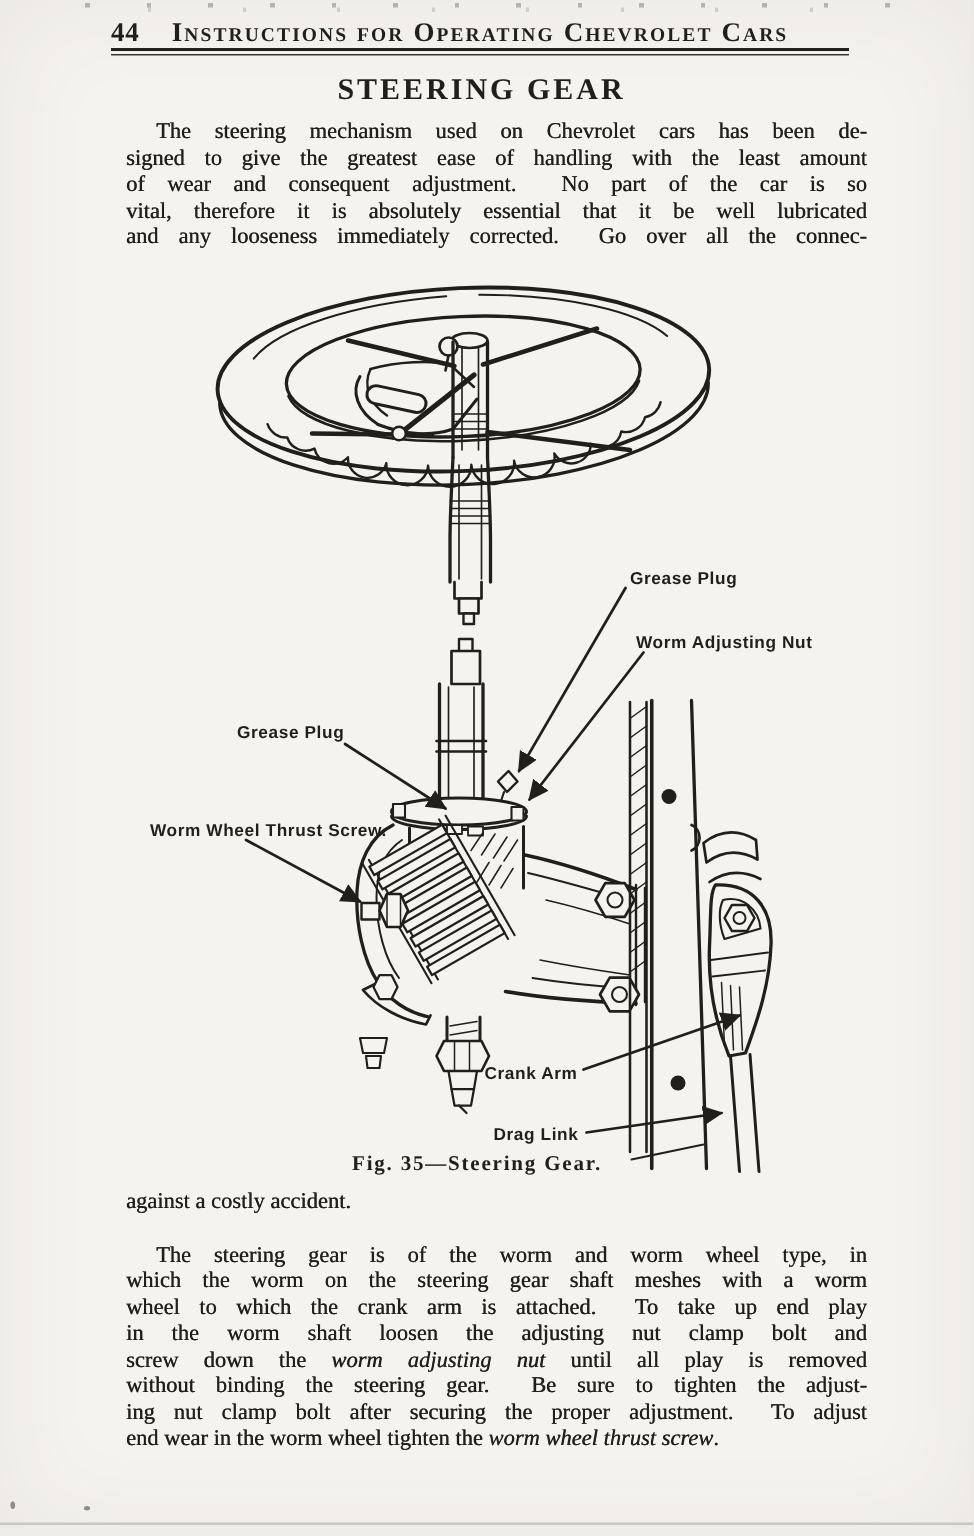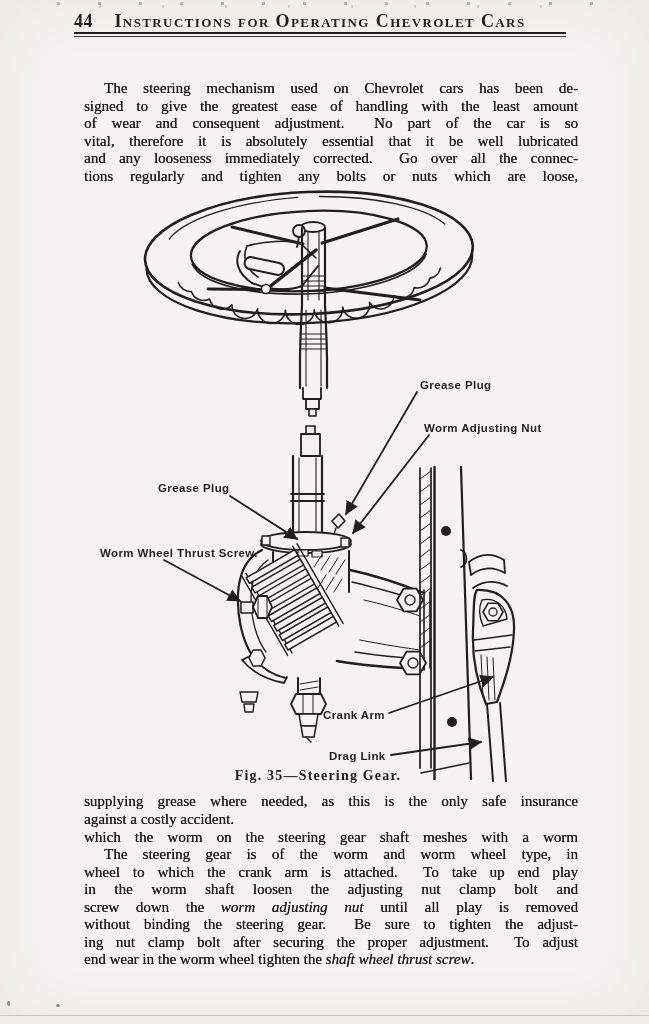--- a/index.html
+++ b/index.html
@@ -54,28 +54,28 @@
   <div class="speck" style="left:56px;top:1004px;width:4px;height:3px"></div>
   <div class="speck" style="left:7px;top:1001px;width:3px;height:5px"></div>
 
   <div class="header">
     <span class="pagenum">44</span>
     <span class="htitle">Instructions for Operating Chevrolet Cars</span>
   </div>
   <div class="rule1"></div>
   <div class="rule2"></div>
 
+  <div class="section">STEERING GEAR</div>
 
   <div class="para p1">
       <div class="tline ind"><span>The steering mechanism used on Chevrolet cars has been de-</span></div>
       <div class="tline"><span>signed to give the greatest ease of handling with the least amount</span></div>
       <div class="tline"><span>of wear and consequent adjustment.&nbsp; No part of the car is so</span></div>
       <div class="tline"><span>vital, therefore it is absolutely essential that it be well lubricated</span></div>
       <div class="tline"><span>and any looseness immediately corrected.&nbsp; Go over all the connec-</span></div>
-      <div class="tline"><span>tions regularly and tighten any bolts or nuts which are loose,</span></div>
     </div>
 
   <svg class="fig" width="500" height="600" viewBox="75 188 500 600">
     <defs>
       <marker id="arr" viewBox="0 0 10 9" refX="8.6" refY="4.5" markerWidth="8" markerHeight="8" orient="auto">
         <path d="M0,0 L9.5,4.5 L0,9 Z" fill="#211f1c"></path>
       </marker>
     </defs>
 
     <g transform="rotate(-2.5 309 255)">
@@ -231,28 +231,27 @@
     <text x="420" y="389">Grease Plug</text>
     <text x="424" y="432">Worm Adjusting Nut</text>
     <text x="158" y="492">Grease Plug</text>
     <text x="100" y="557">Worm Wheel Thrust Screw.</text>
     <text x="323" y="719">Crank Arm</text>
     <text x="329" y="760">Drag Link</text>
     <text class="cap" x="318" y="780" text-anchor="middle" font-weight="bold">Fig. 35—Steering Gear.</text>
   </svg>
 
   <div class="para p2">
-      <div class="tline"><span>supplying grease where needed, as this is the only safe insurance</span></div>
       <div class="tline last"><span>against a costly accident.</span></div>
     </div>
   <div class="para p3">
+      <div class="tline ind"><span>The steering gear is of the worm and worm wheel type, in</span></div>
       <div class="tline"><span>which the worm on the steering gear shaft meshes with a worm</span></div>
-      <div class="tline ind"><span>The steering gear is of the worm and worm wheel type, in</span></div>
       <div class="tline"><span>wheel to which the crank arm is attached.&nbsp; To take up end play</span></div>
       <div class="tline"><span>in the worm shaft loosen the adjusting nut clamp bolt and</span></div>
       <div class="tline"><span>screw down the </span><i>worm adjusting nut</i><span> until all play is removed</span></div>
       <div class="tline"><span>without binding the steering gear.&nbsp; Be sure to tighten the adjust-</span></div>
       <div class="tline"><span>ing nut clamp bolt after securing the proper adjustment.&nbsp; To adjust</span></div>
-      <div class="tline last"><span>end wear in the worm wheel tighten the </span><i>shaft wheel thrust screw</i><span>.</span></div>
+      <div class="tline last"><span>end wear in the worm wheel tighten the </span><i>worm wheel thrust screw</i><span>.</span></div>
     </div>
 
   <div class="bottom-edge"></div>
 </div>
 
 </body></html>

